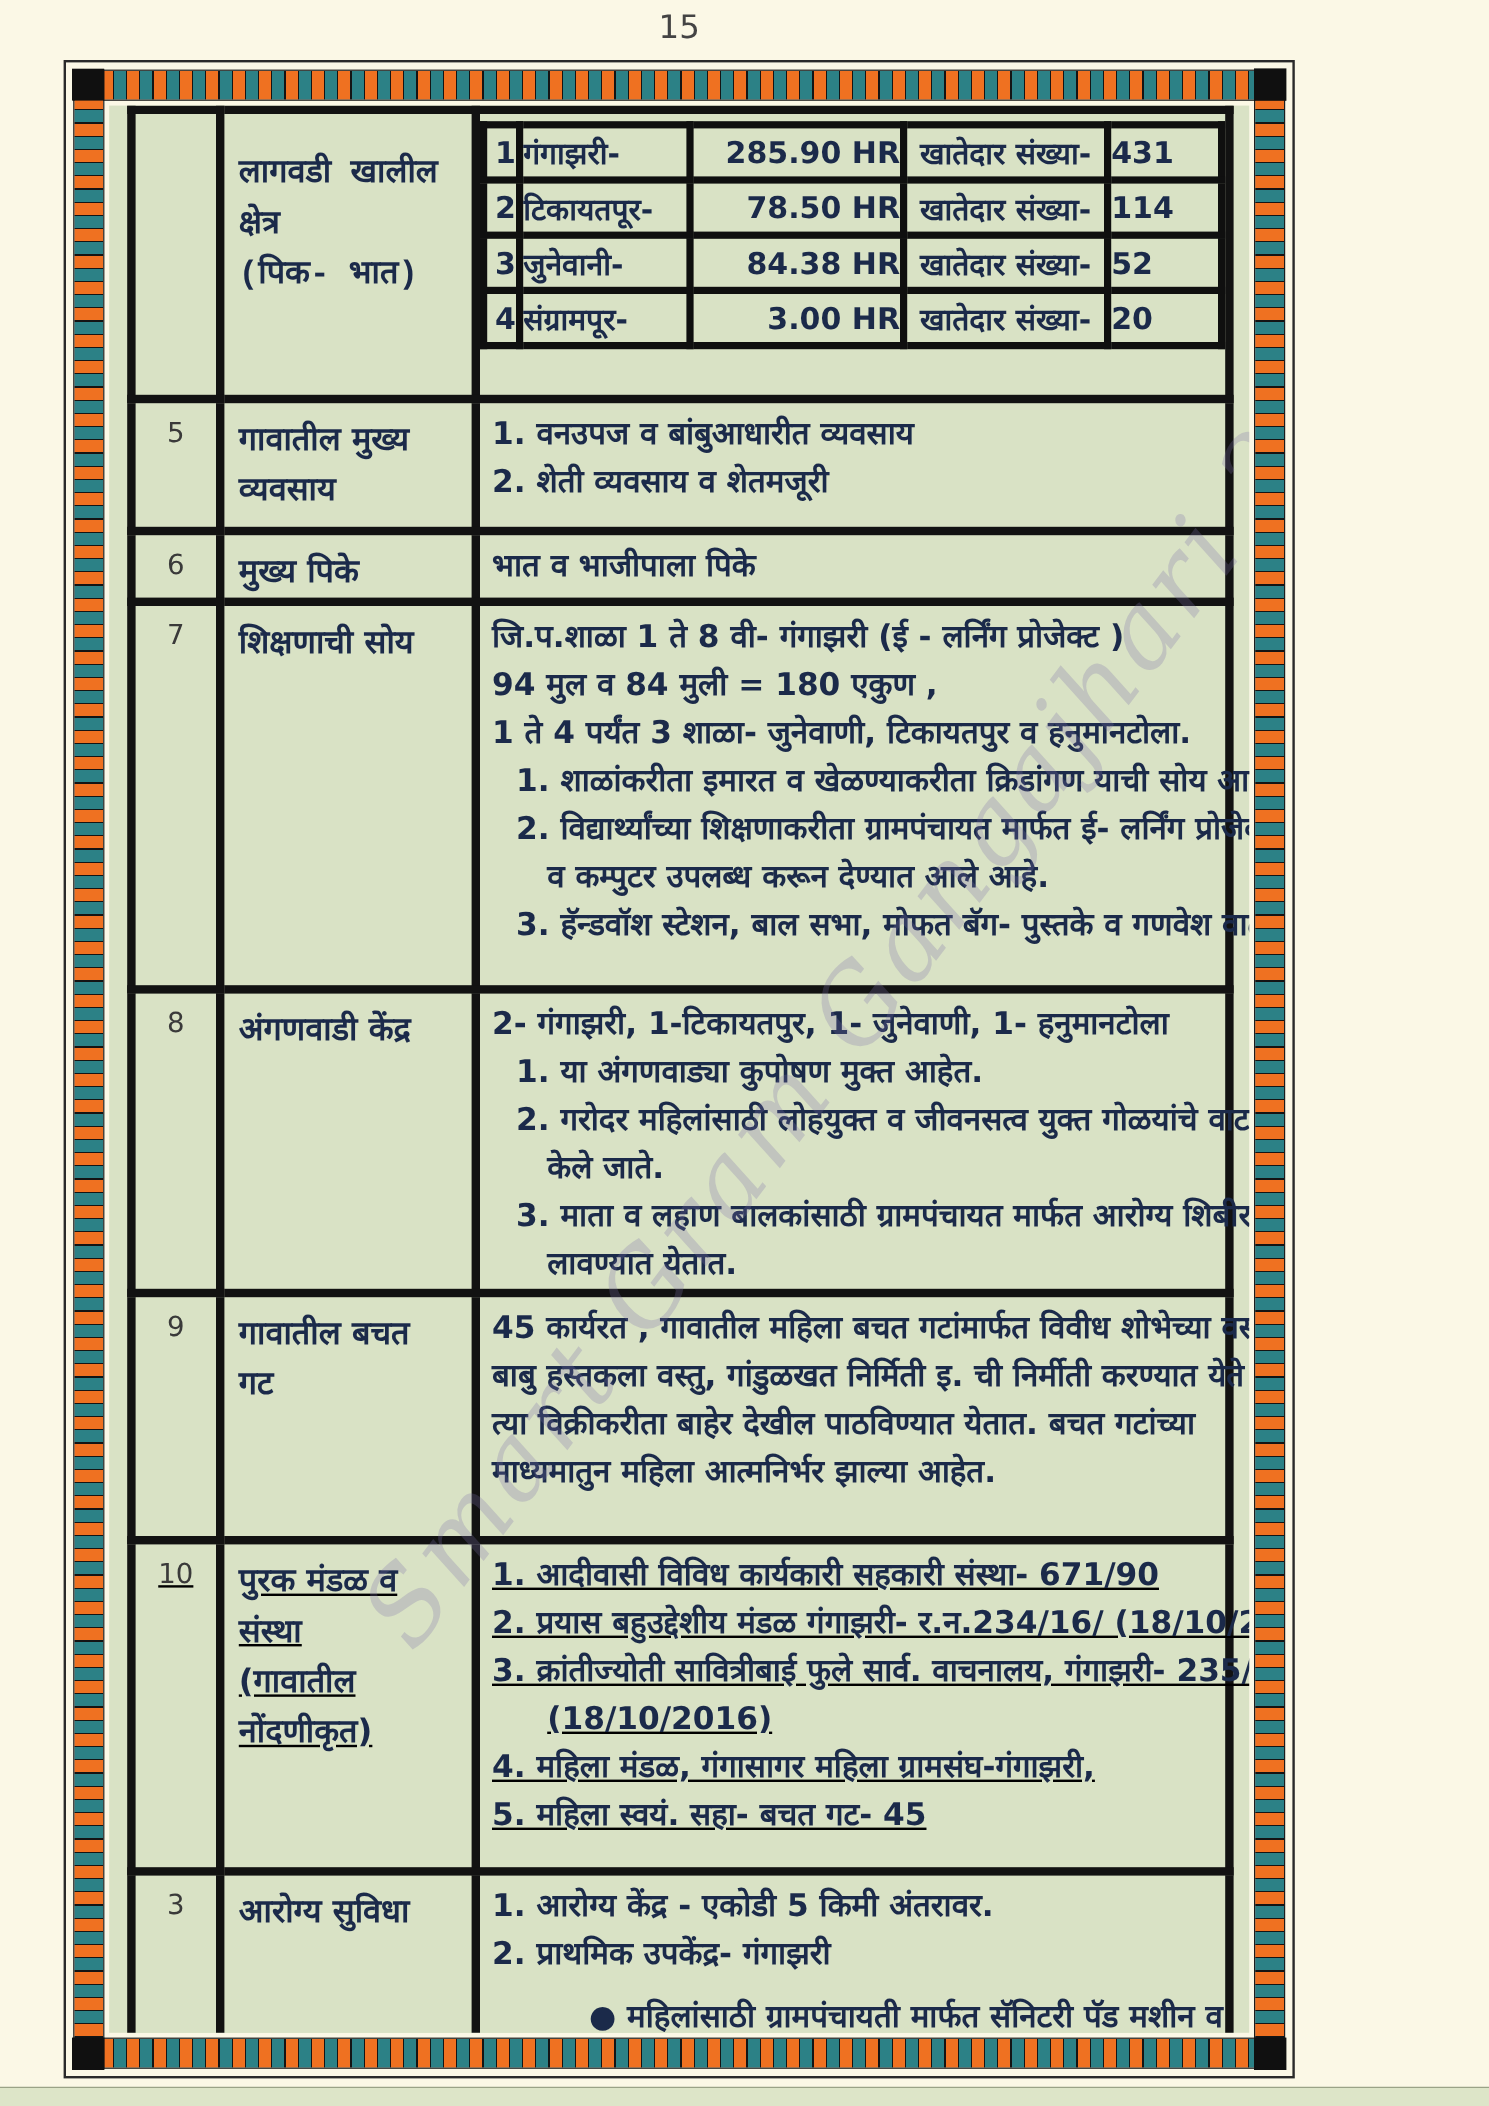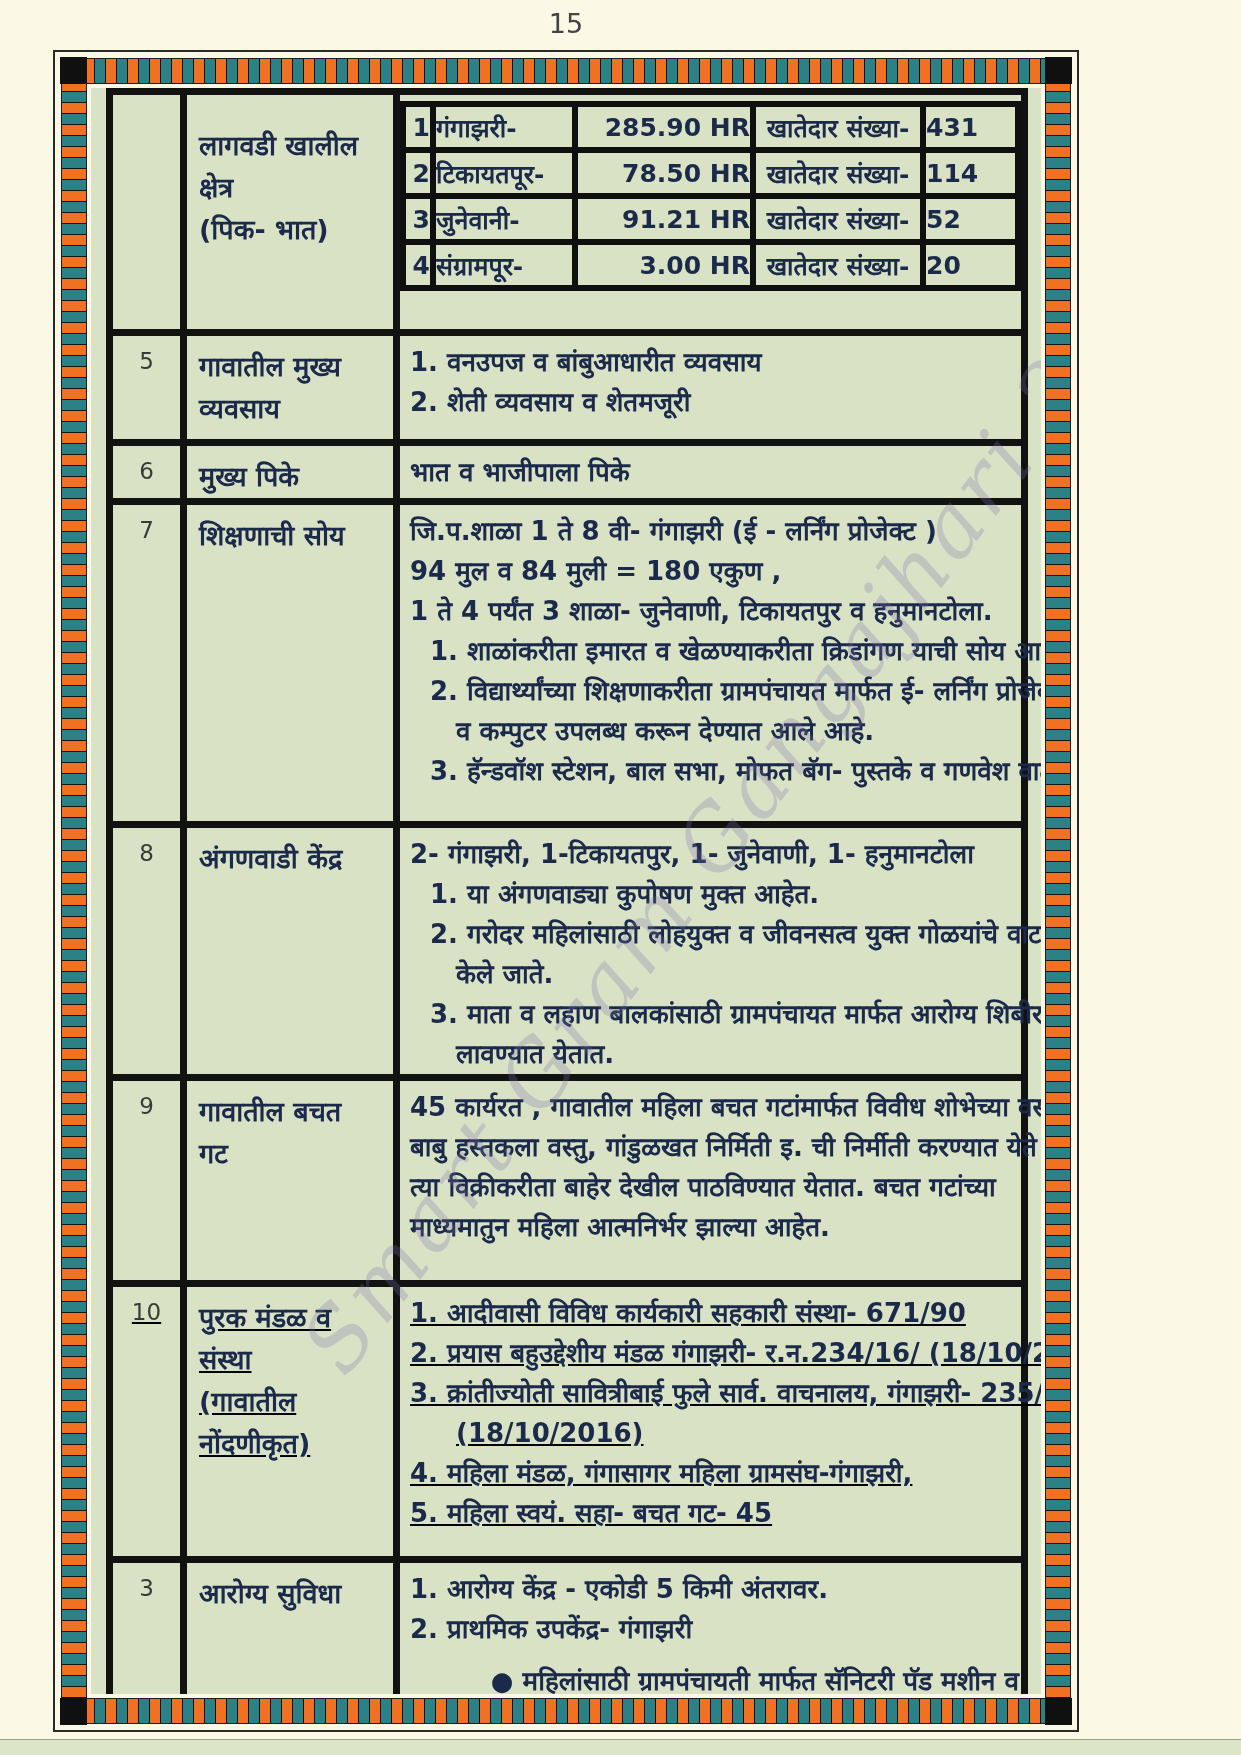--- a/index.html
+++ b/index.html
@@ -86,21 +86,21 @@
     vertical-align:top;text-align:center;
     padding-top:12px;
     font-size:23px;color:#3a3a3a;font-weight:400;
   }
   td.label-cell{
     vertical-align:top;
     padding:10px 4px 0 12px;
     font-size:27px;font-weight:600;color:var(--navy);
     white-space:pre-line;line-height:42px;
   }
-  td.label-cell.first-label{padding-top:30px;}
+  td.label-cell.first-label{padding-top:30px;font-family:Liberation Mono, monospace;}
   td.content-cell{
     vertical-align:top;
     padding:6px 2px 0 0;
   }
   td.content-cell.nested-holder{padding:0;}
   .line{
     line-height:40px;font-size:26px;font-weight:600;color:var(--navy);
     white-space:nowrap;
   }
   .ind0{padding-left:10px;}
@@ -179,21 +179,21 @@
                     <tr>
                       <td class="sr">2</td>
                       <td class="vname">टिकायतपूर-</td>
                       <td class="varea">78.50 HR</td>
                       <td class="vhold">खातेदार संख्या-</td>
                       <td class="vcount">114</td>
                     </tr>
                     <tr>
                       <td class="sr">3</td>
                       <td class="vname">जुनेवानी-</td>
-                      <td class="varea">91.21 HR</td>
+                      <td class="varea">84.38 HR</td>
                       <td class="vhold">खातेदार संख्या-</td>
                       <td class="vcount">52</td>
                     </tr>
                     <tr>
                       <td class="sr">4</td>
                       <td class="vname">संग्रामपूर-</td>
                       <td class="varea">3.00 HR</td>
                       <td class="vhold">खातेदार संख्या-</td>
                       <td class="vcount">20</td>
                     </tr>

